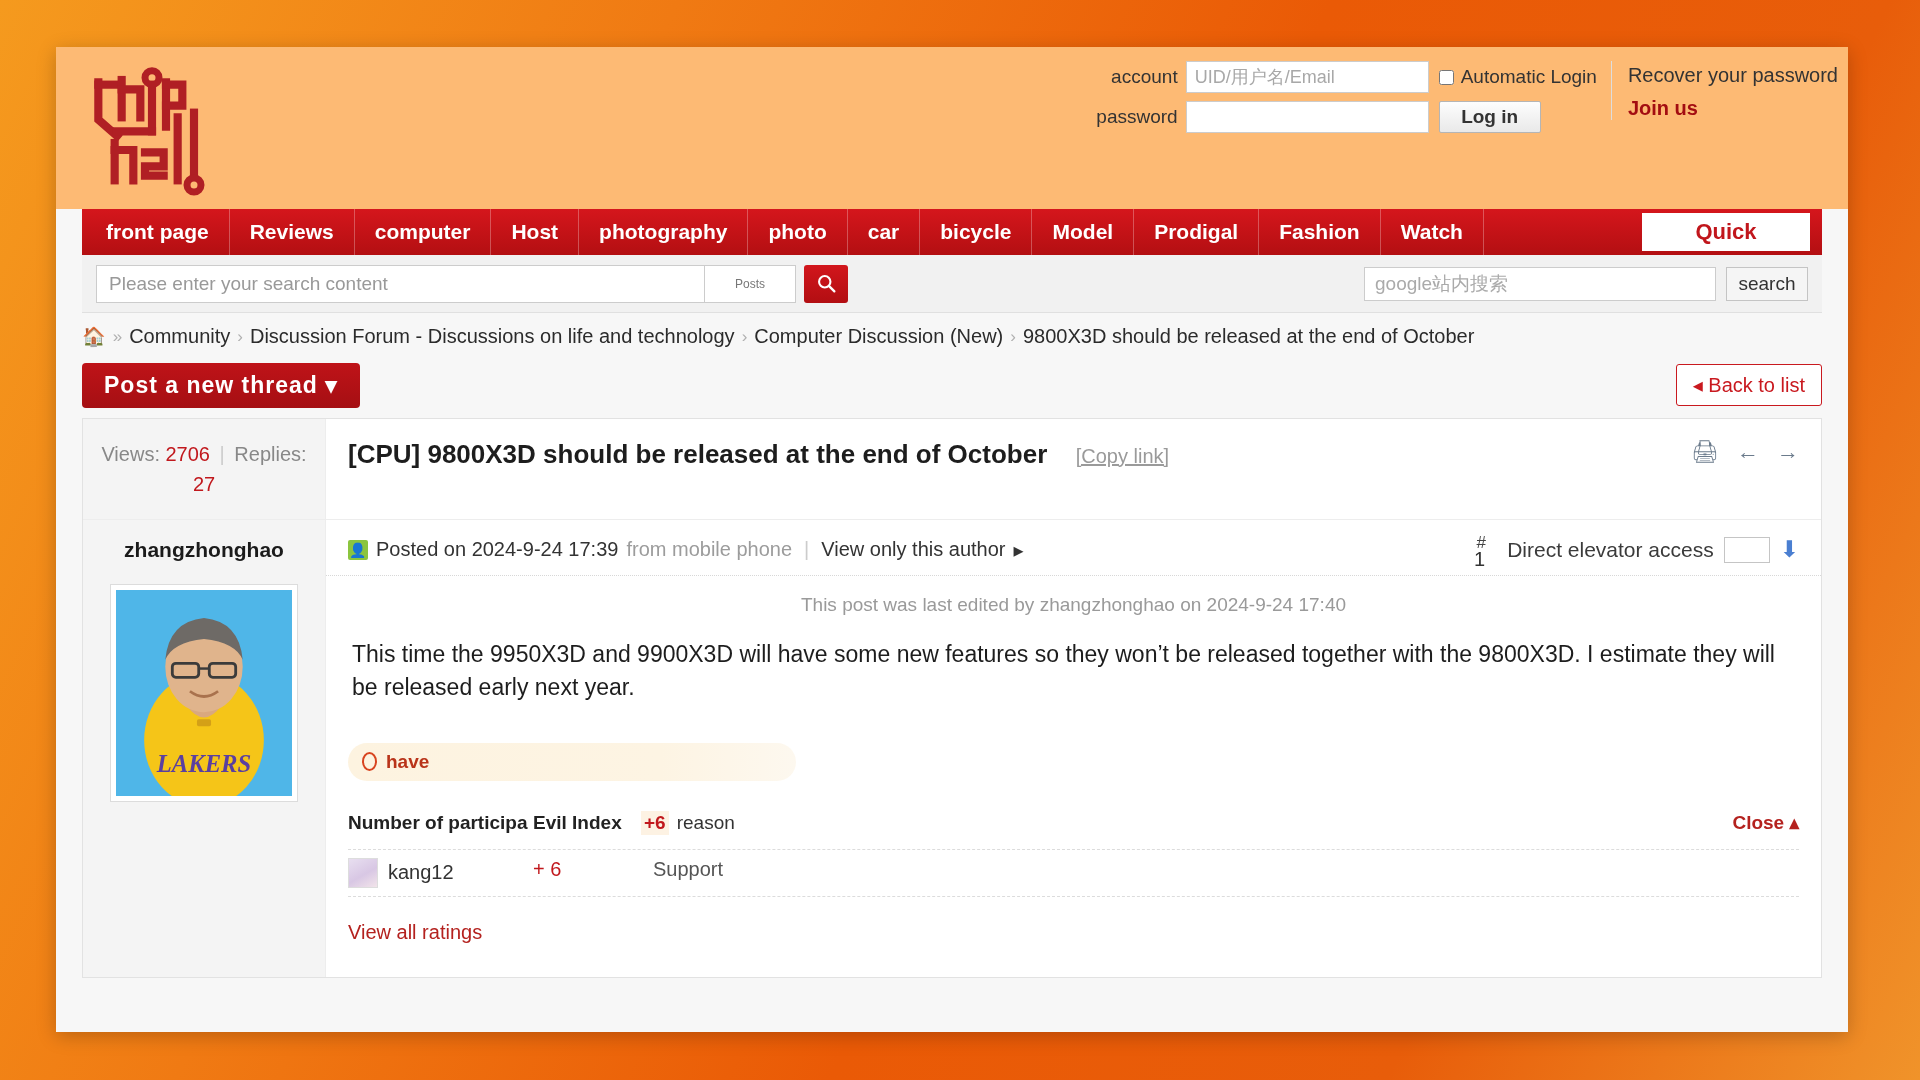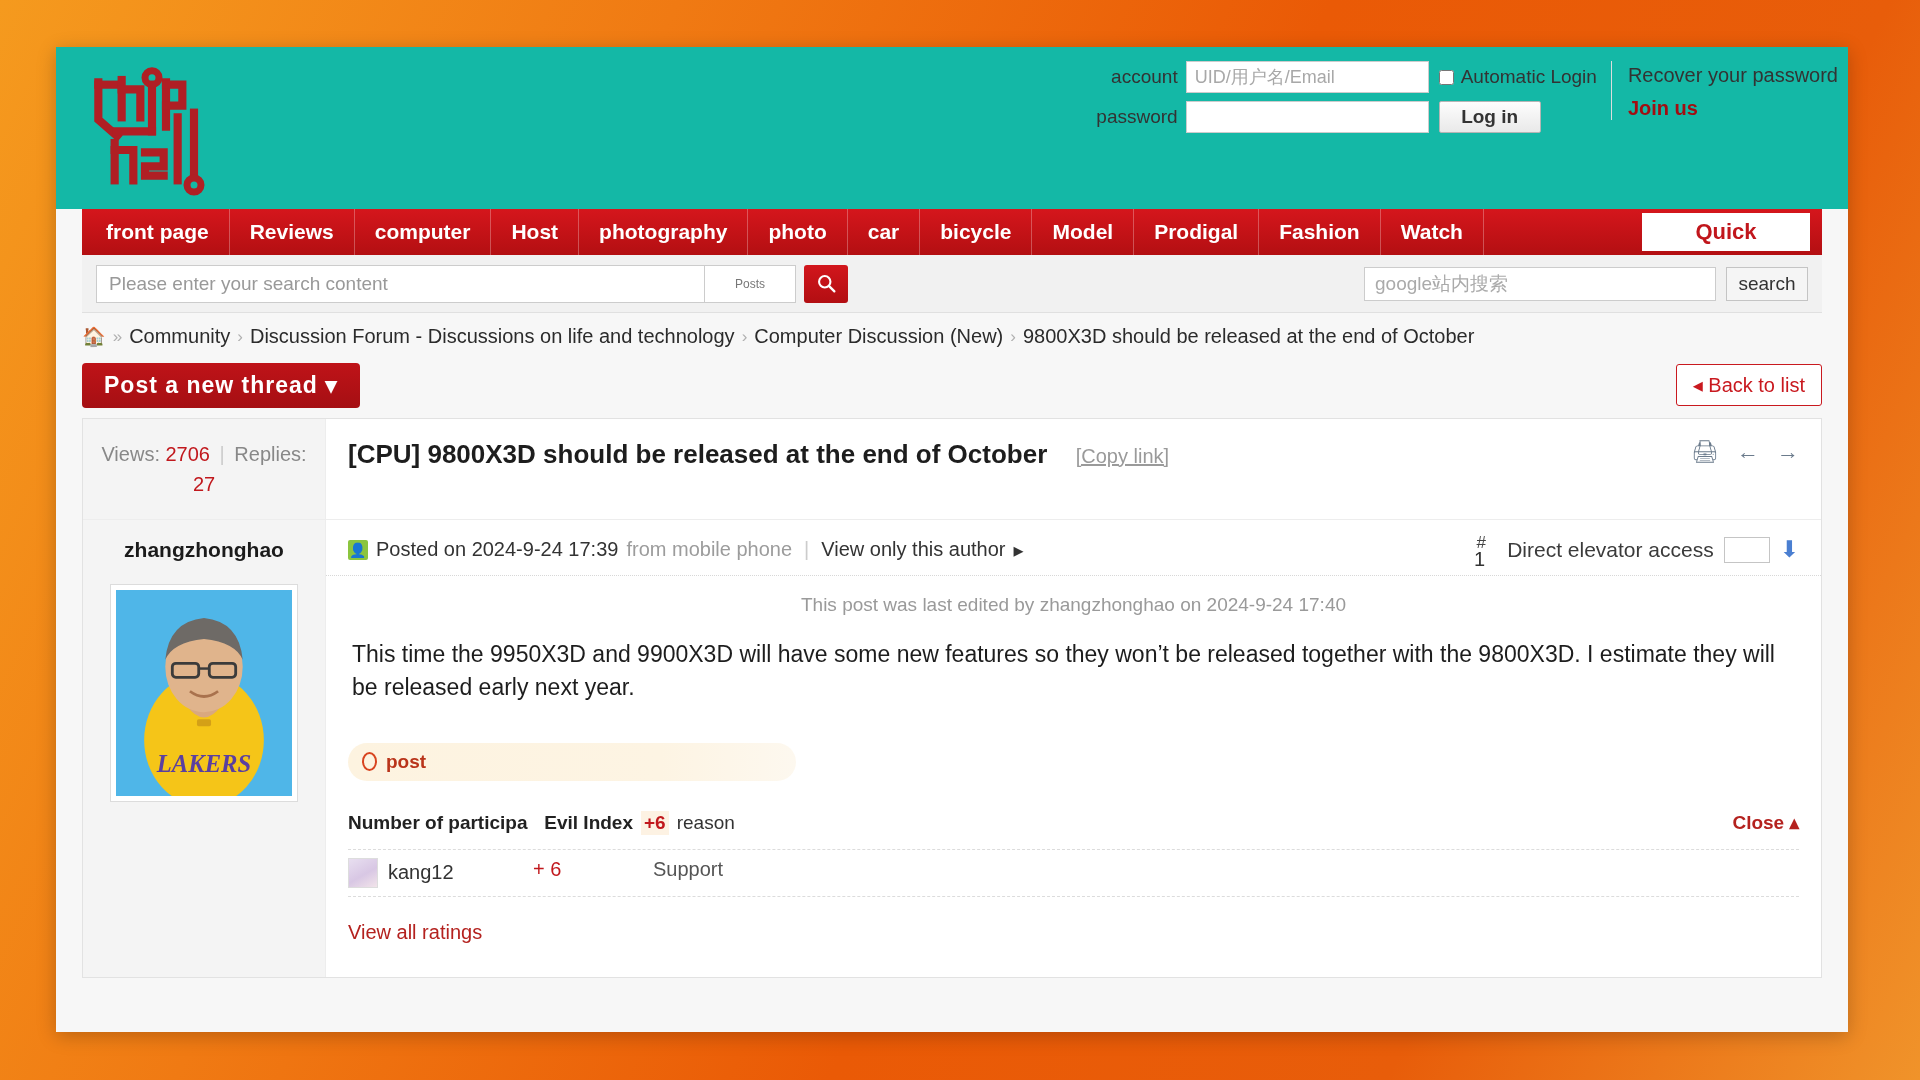--- a/index.html
+++ b/index.html
@@ -15,21 +15,21 @@
   
   #page {
     position: absolute;
     left: 56px; top: 47px;
     width: 1792px; height: 985px;
     background: #f7f7f7;
     box-shadow: 0 4px 18px rgba(0,0,0,0.22);
     overflow: hidden;
   }
   
-  #header { position: relative; height: 162px; background: #14b8a6; }
+  #header { position: relative; height: 162px; background: #fdba74; }
   #logo {
     position: absolute; left: 26px; top: 12px;
     width: 140px; height: 140px;
   }
   #login-area {
     position: absolute; right: 10px; top: 14px;
     display: flex; align-items: flex-start;
     font-size: 19px; color: #333;
   }
   .login-grid { display: grid; grid-template-columns: auto auto; row-gap: 8px; column-gap: 8px; align-items: center; }
@@ -250,21 +250,21 @@
   }
   
   #ratings { margin: 30px 22px 0 22px; }
   #rate-head {
     display: flex; align-items: center;
     font-size: 19px; font-weight: bold; color: #222;
     padding-bottom: 14px;
     position: relative;
   }
   .rh-part { width: 185px; overflow: hidden; white-space: nowrap; }
-  .rh-evil { width: 100px; white-space: nowrap; text-align: right; }
+  .rh-evil { width: 100px; white-space: nowrap; }
   .rh-plus { color: #c1181d; margin-left: 8px; background: #fdf2e3; padding: 1px 3px; }
   .rh-reason { margin-left: 8px; font-weight: normal; color: #333; }
   .rate-close {
     position: absolute; right: 0; top: 0;
     color: #b4221f; font-size: 19px; font-weight: bold;
     white-space: nowrap;
   }
   .rate-row {
     display: flex; align-items: flex-start;
     border-top: 1px dashed #dcdcdc; border-bottom: 1px dashed #dcdcdc;
@@ -462,21 +462,21 @@
             <span class="elev-arrow">⬇</span>
           </div>
         </div>
 
         <div id="edit-note">This post was last edited by zhangzhonghao on 2024-9-24 17:40</div>
 
         <div id="post-text">This time the 9950X3D and 9900X3D will have some new features so they won’t be released together with the 9800X3D. I estimate they will be released early next year.</div>
 
         <div id="score-pill">
           <span class="score-circle"></span>
-          <span>post</span>
+          <span>have</span>
         </div>
 
         <div id="ratings">
           <div id="rate-head">
             <span class="rh-part">Number of participa</span>
             <span class="rh-evil">Evil Index</span>
             <span class="rh-plus">+6</span>
             <span class="rh-reason">reason</span>
             <span class="rate-close">
               <span>Close</span>

